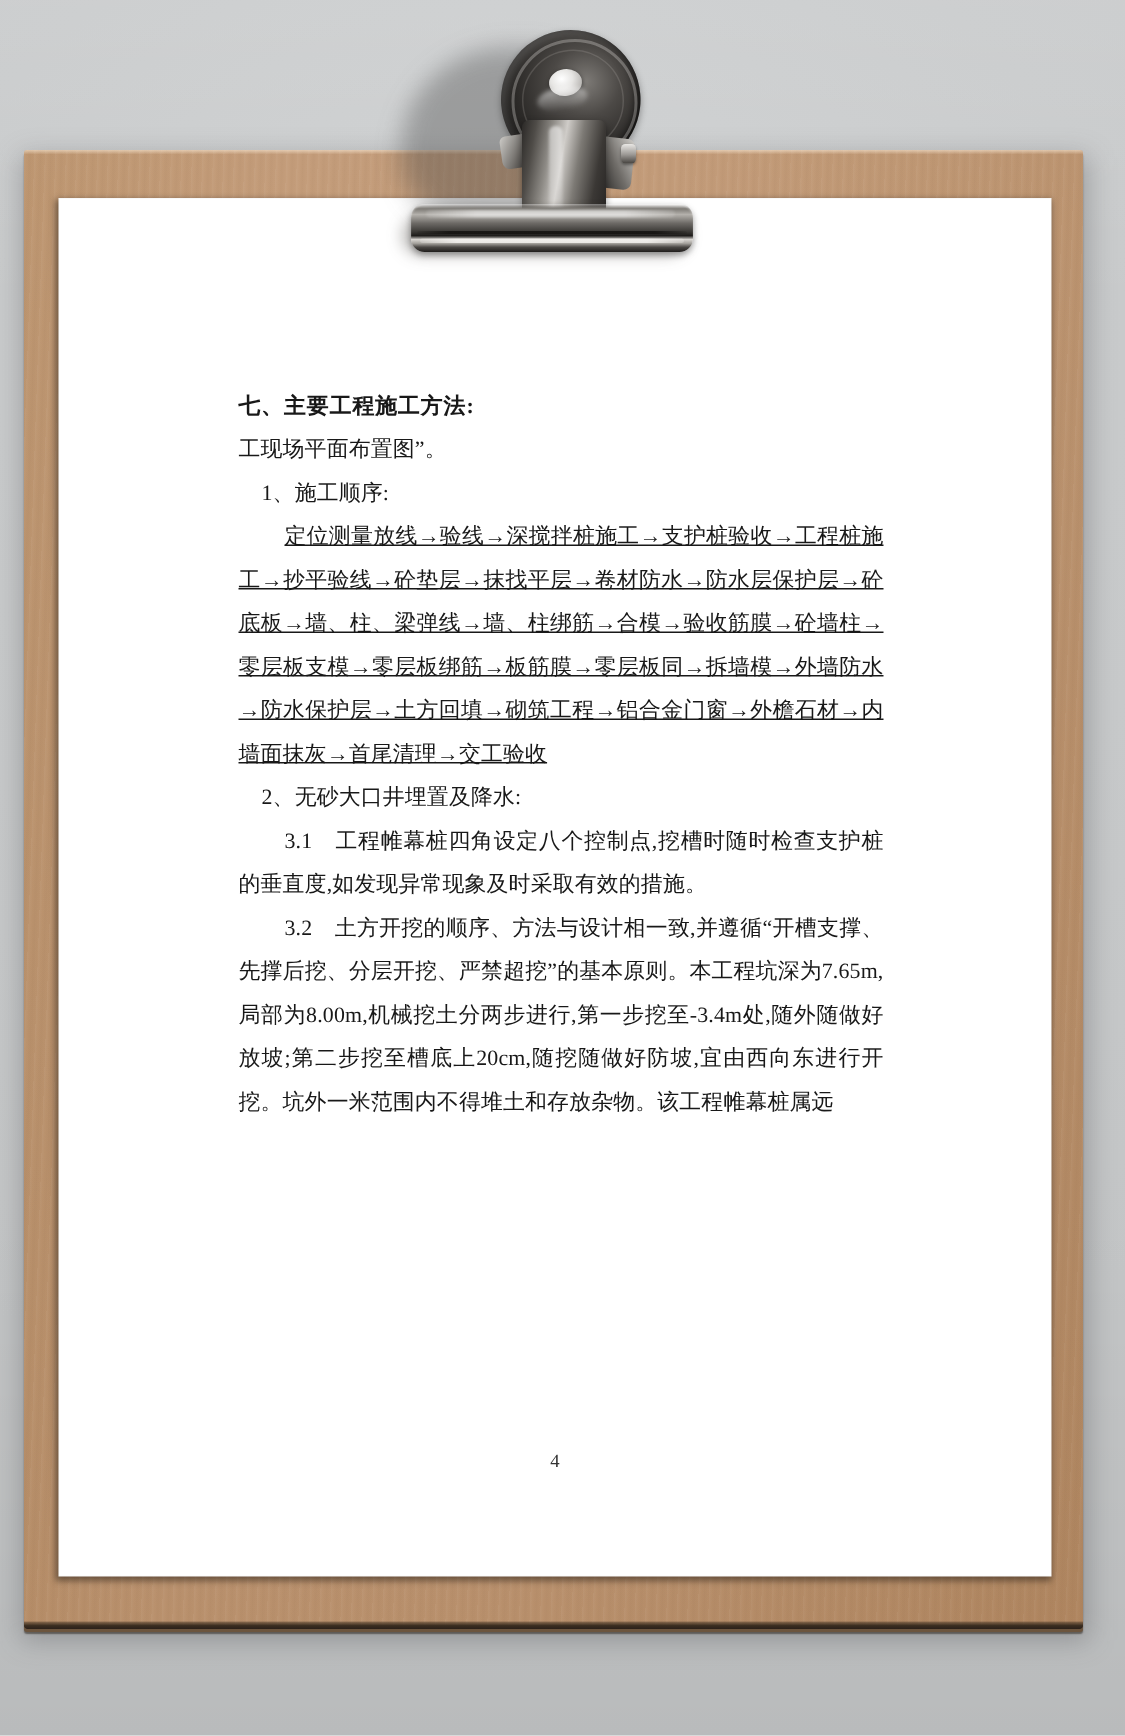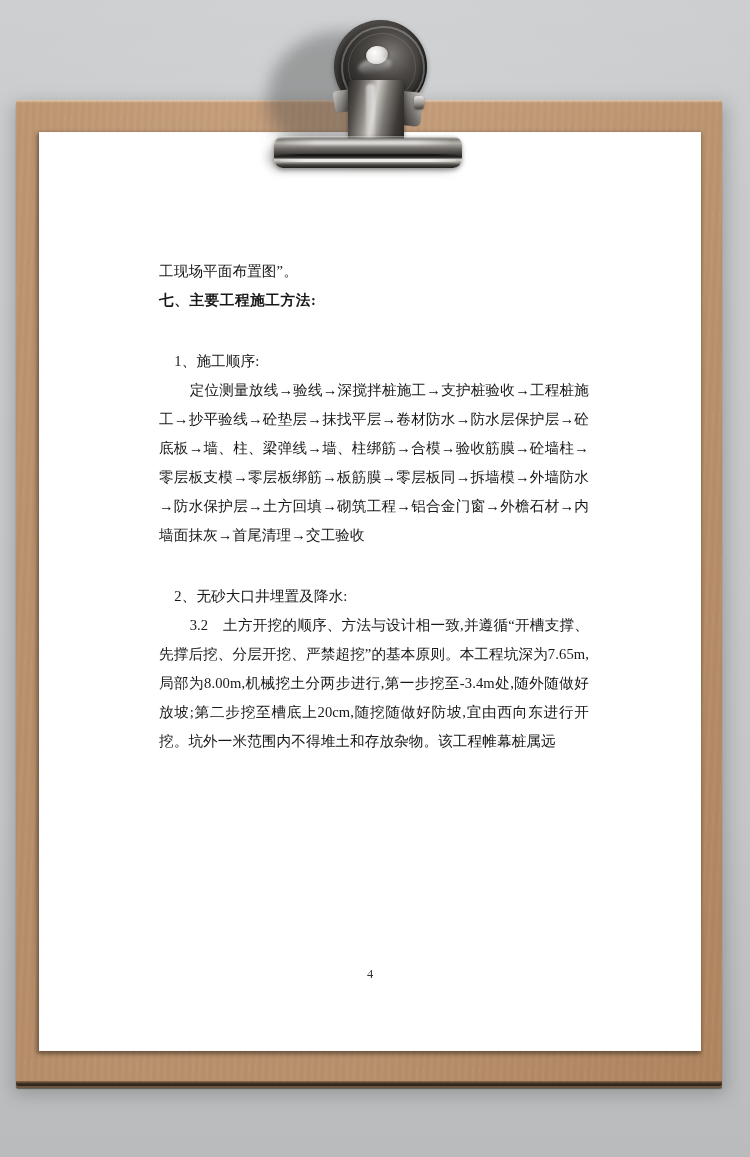--- a/index.html
+++ b/index.html
@@ -111,30 +111,31 @@
     line-height: 29px;
     color: #181818;
     letter-spacing: 0.1px;
   }
   .para {
     margin: 0;
     text-align: justify;
     text-justify: inter-character;
   }
   .indent-1 { text-indent: 0; }
-  .indent-2 { text-indent: 1.05em; margin-top: 32px; }
+  .indent-2 { text-indent: 1.05em; }
   .heading {
     font-weight: bold;
     text-indent: 0;
     letter-spacing: 0.6px;
   }
   .seq-flow {
     text-indent: 2.1em;
     text-align: justify;
     word-break: break-all;
+    text-decoration: underline;
   }
   .body-just {
     text-indent: 2.1em;
     text-align: justify;
     word-break: break-all;
   }
 
   
   #page-number {
     position: absolute;
@@ -378,32 +379,33 @@
   <div id="clipboard">
     <div id="clipboard-grain"></div>
     <div id="clipboard-top-hl"></div>
     <div id="clipboard-bottom-edge"></div>
   </div>
 
   <div id="paper-shadow"></div>
   <div id="paper">
 
     <div id="doc-body">
+      <p class="para heading">七、主要工程施工方法:</p>
+
       <p class="para indent-1">工现场平面布置图”。</p>
 
-      <p class="para heading">七、主要工程施工方法:</p>
-
       <p class="para indent-2">1、施工顺序:</p>
 
       <p class="para seq-flow">定位测量放线→验线→深搅拌桩施工→支护桩验收→工程桩施工→抄平验线→砼垫层→抹找平层→卷材防水→防水层保护层→砼底板→墙、柱、梁弹线→墙、柱绑筋→合模→验收筋膜→砼墙柱→零层板支模→零层板绑筋→板筋膜→零层板同→拆墙模→外墙防水→防水保护层→土方回填→砌筑工程→铝合金门窗→外檐石材→内墙面抹灰→首尾清理→交工验收</p>
 
       <p class="para indent-2">2、无砂大口井埋置及降水:</p>
 
 
 
+      <p class="para body-just">3.1　工程帷幕桩四角设定八个控制点,挖槽时随时检查支护桩的垂直度,如发现异常现象及时采取有效的措施。</p>
 
       <p class="para body-just">3.2　土方开挖的顺序、方法与设计相一致,并遵循“开槽支撑、先撑后挖、分层开挖、严禁超挖”的基本原则。本工程坑深为7.65m,局部为8.00m,机械挖土分两步进行,第一步挖至-3.4m处,随外随做好放坡;第二步挖至槽底上20cm,随挖随做好防坡,宜由西向东进行开挖。坑外一米范围内不得堆土和存放杂物。该工程帷幕桩属远</p>
     </div>
 
     <div id="page-number">4</div>
   </div>
 
   <div id="clip">
     <div id="clip-wall-shadow"></div>
     <div id="clip-barrel-rim-outer"></div>

